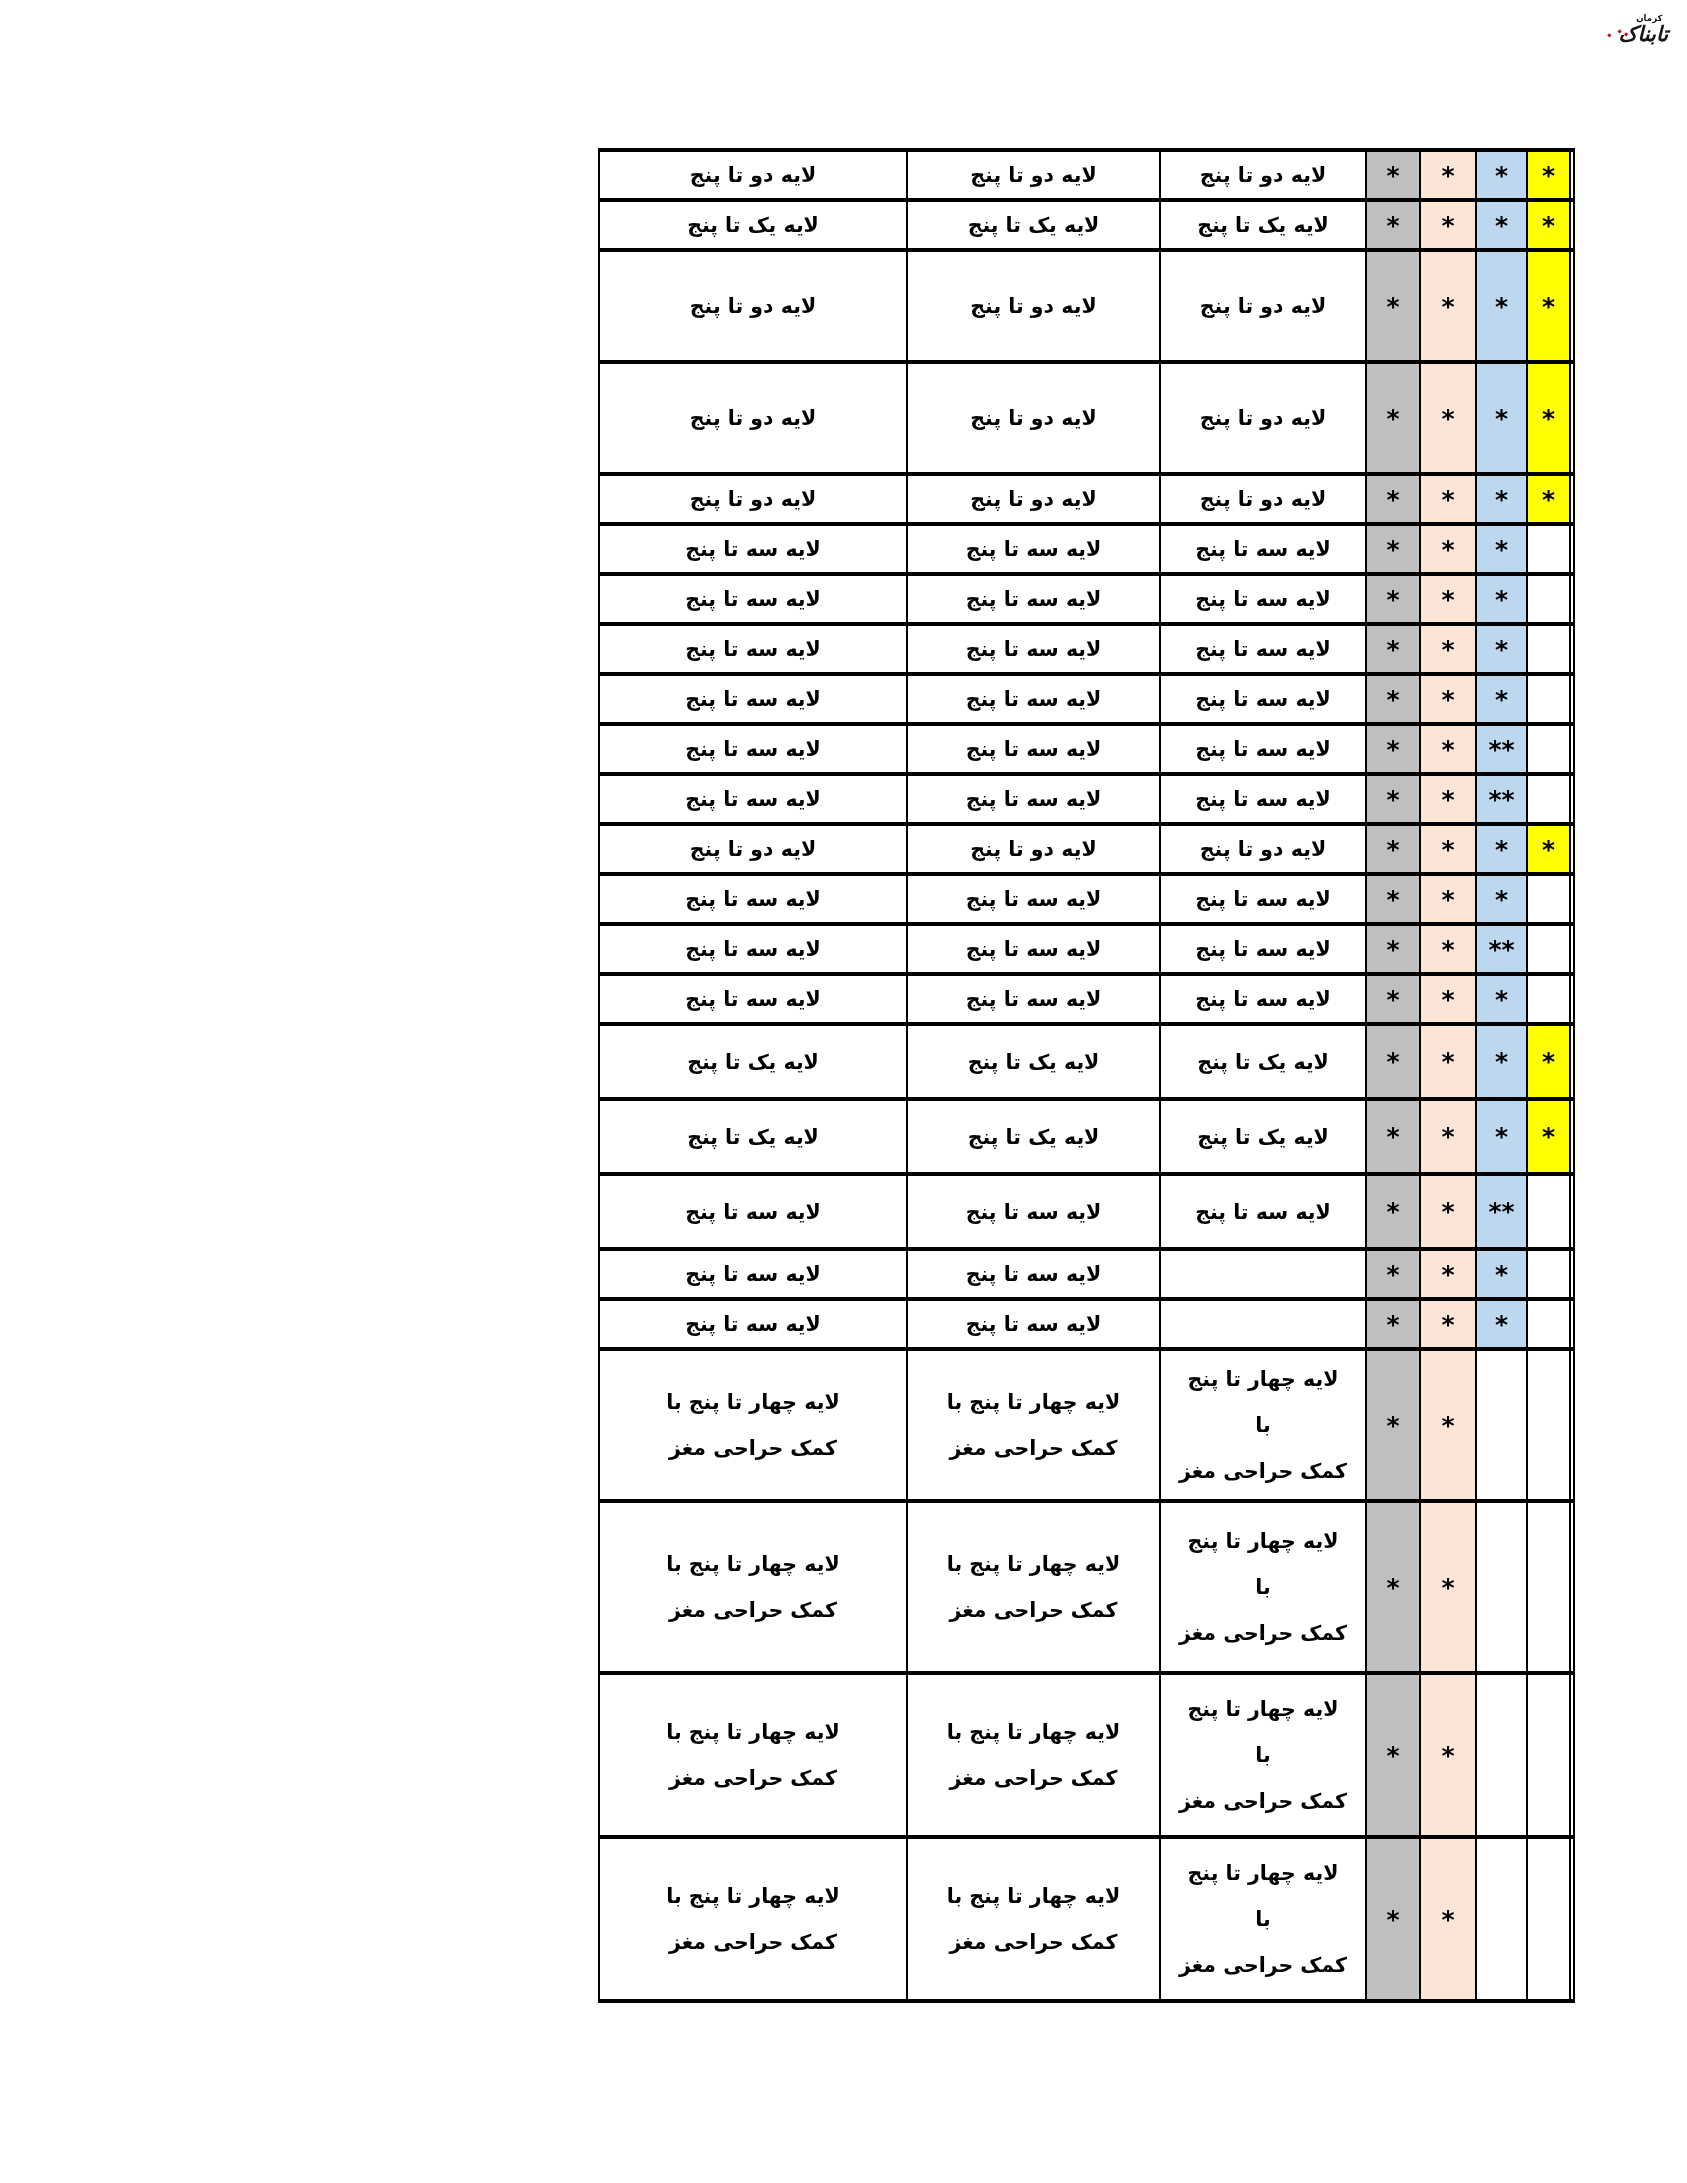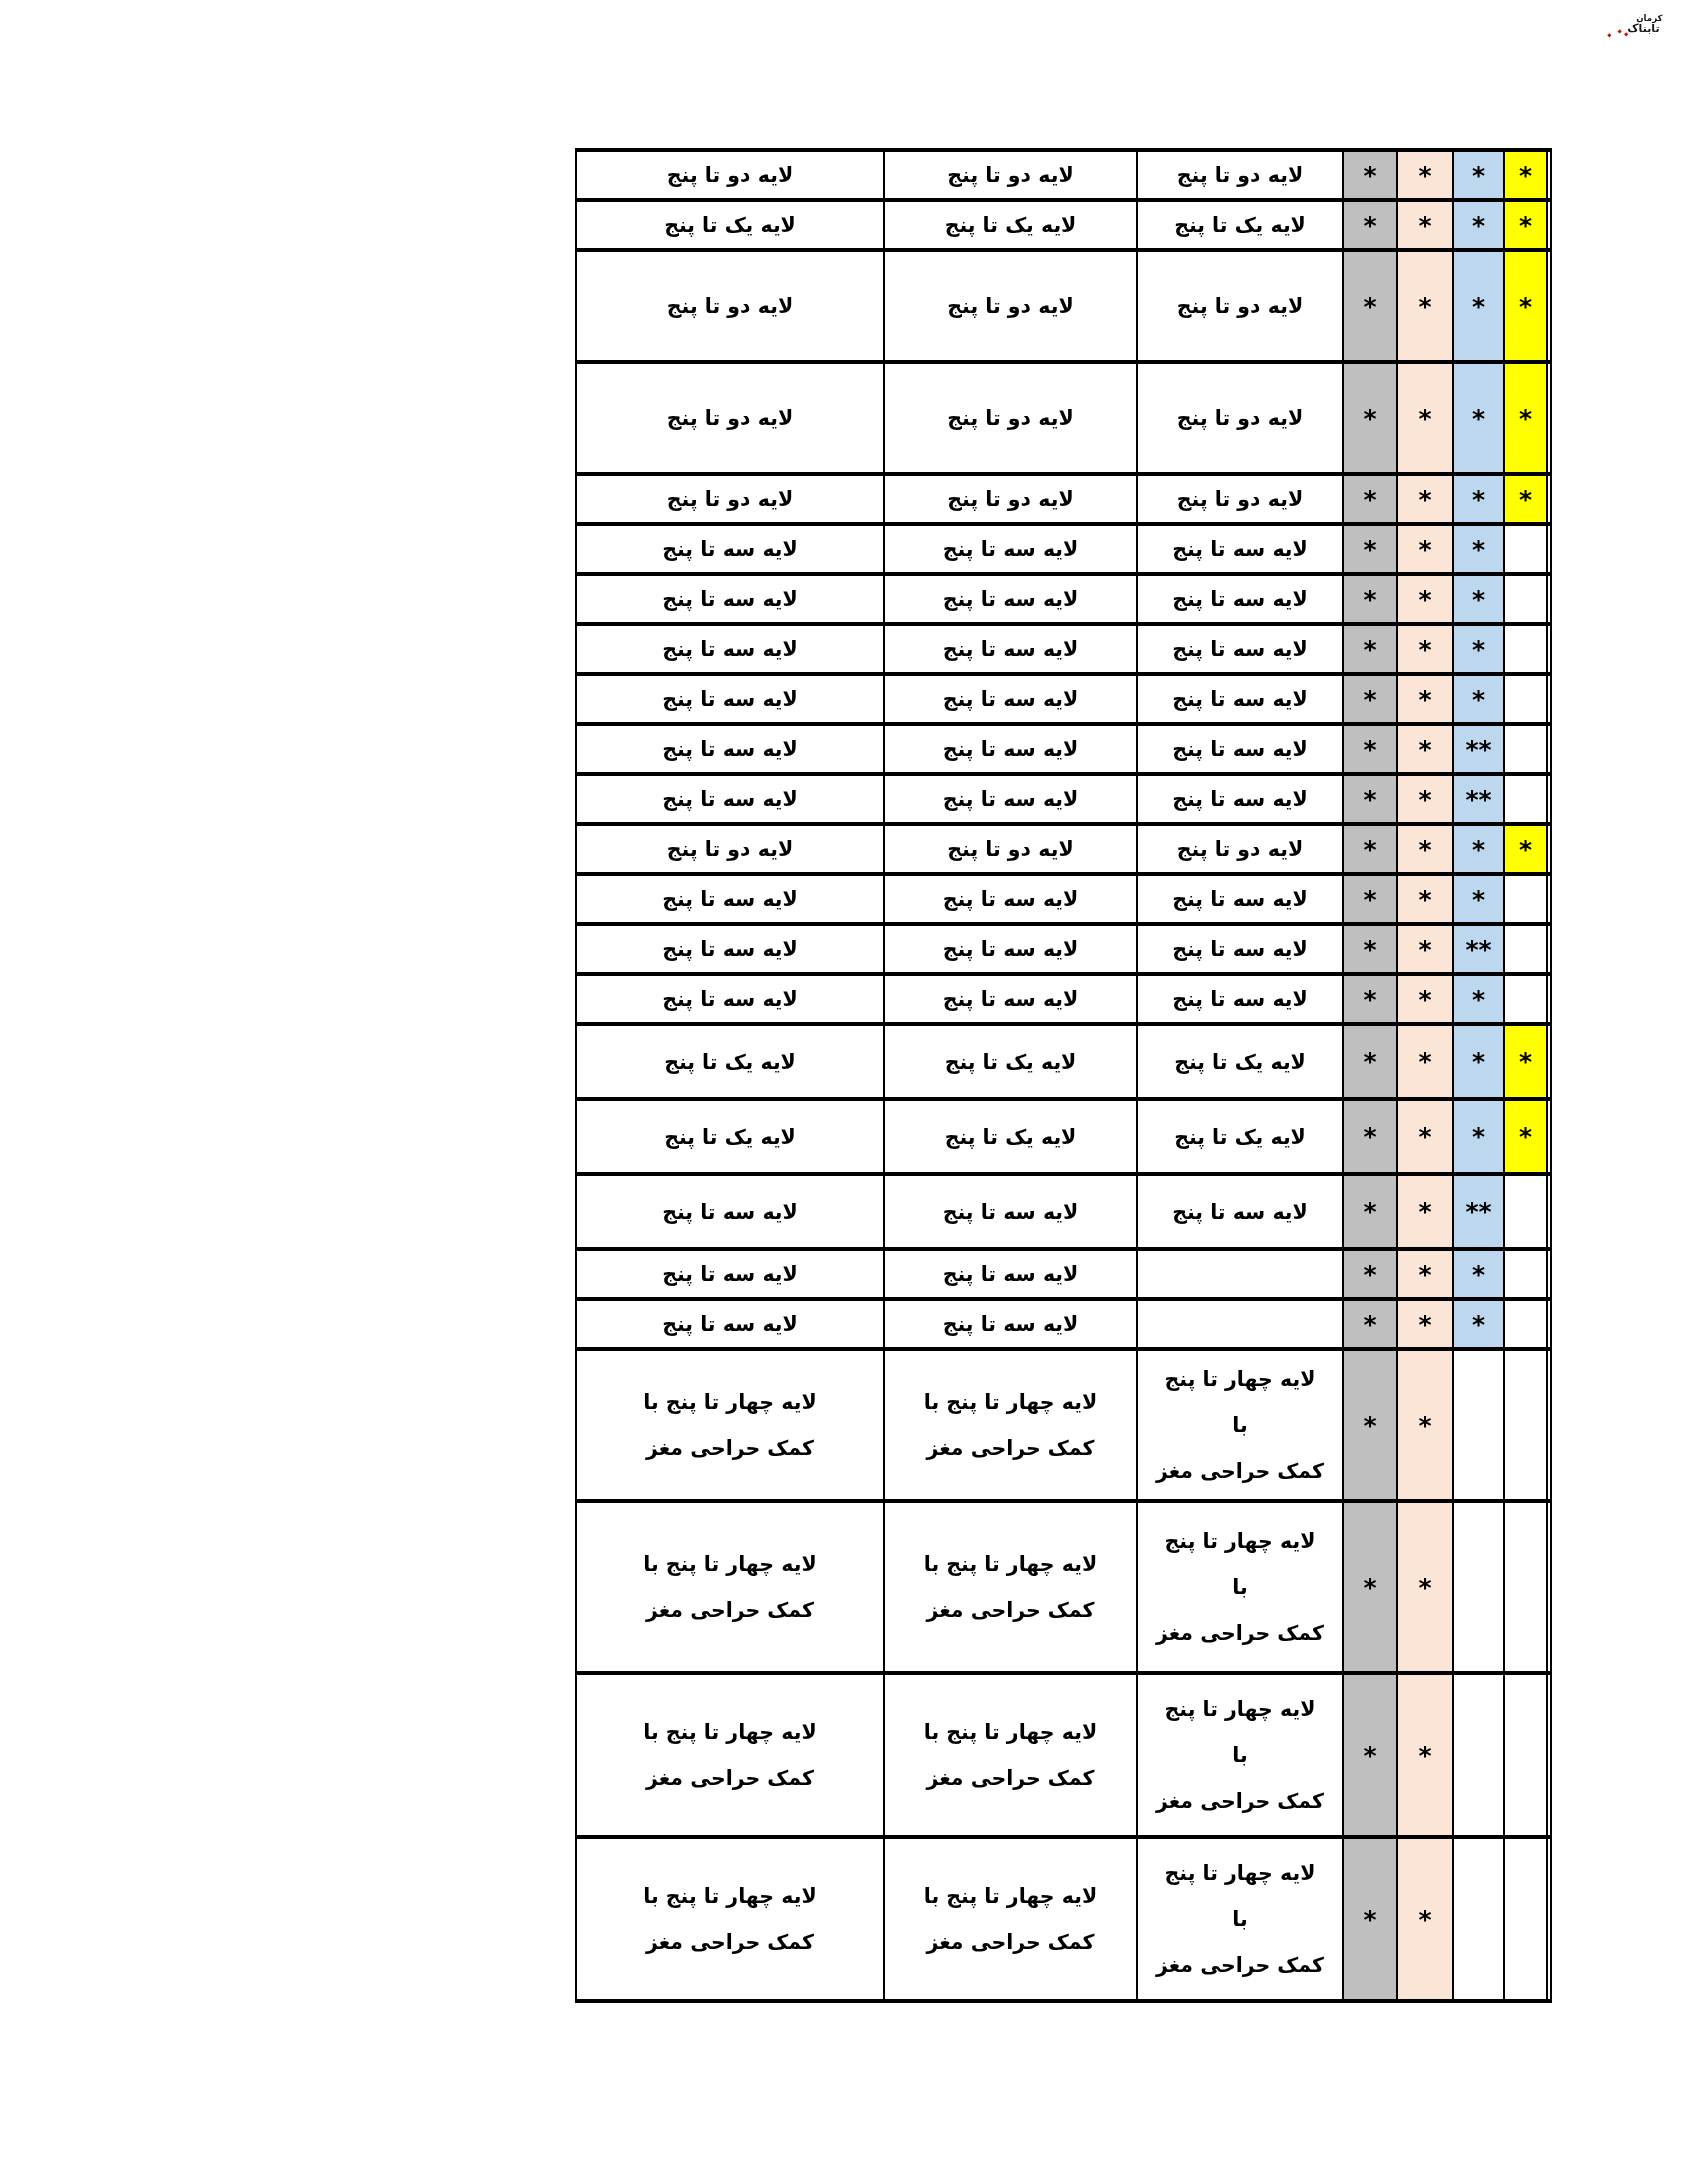--- a/index.html
+++ b/index.html
@@ -11,30 +11,30 @@
   }
   .page{position:relative;width:1687px;height:2183px;background:#ffffff;}
 
   
   .logo{
     position:absolute;top:14px;right:10.6px;width:66px;
     text-align:center;direction:rtl;color:#161616;
     line-height:1.05;
   }
   .logo-city{display:block;font-size:8.6px;font-weight:bold;padding-left:12px;}
-  .logo-brand{display:block;font-size:11px;font-weight:bold;letter-spacing:-0.7px;}
+  .logo-brand{display:block;font-size:21px;font-weight:bold;font-style:italic;letter-spacing:-0.7px;}
   .logo::after{
     content:"";position:absolute;left:8px;top:16px;
     width:3.3px;height:3.3px;background:#cb0e0e;transform:rotate(45deg);
     box-shadow:6.6px -2.6px 0 #cb0e0e,-4.6px 10px 0 #cb0e0e;
   }
 
   
   table.grid{
-    position:absolute;left:575px;top:148px;
+    position:absolute;left:598px;top:148px;
     border-collapse:collapse;table-layout:fixed;
     background:#ffffff;
   }
   table.grid td{
     border:2.6px solid #000;
     border-top-width:4px;border-bottom-width:4px;
     padding:0;overflow:hidden;
   }
   td.txt{
     font-family:"DejaVu Sans",sans-serif;

